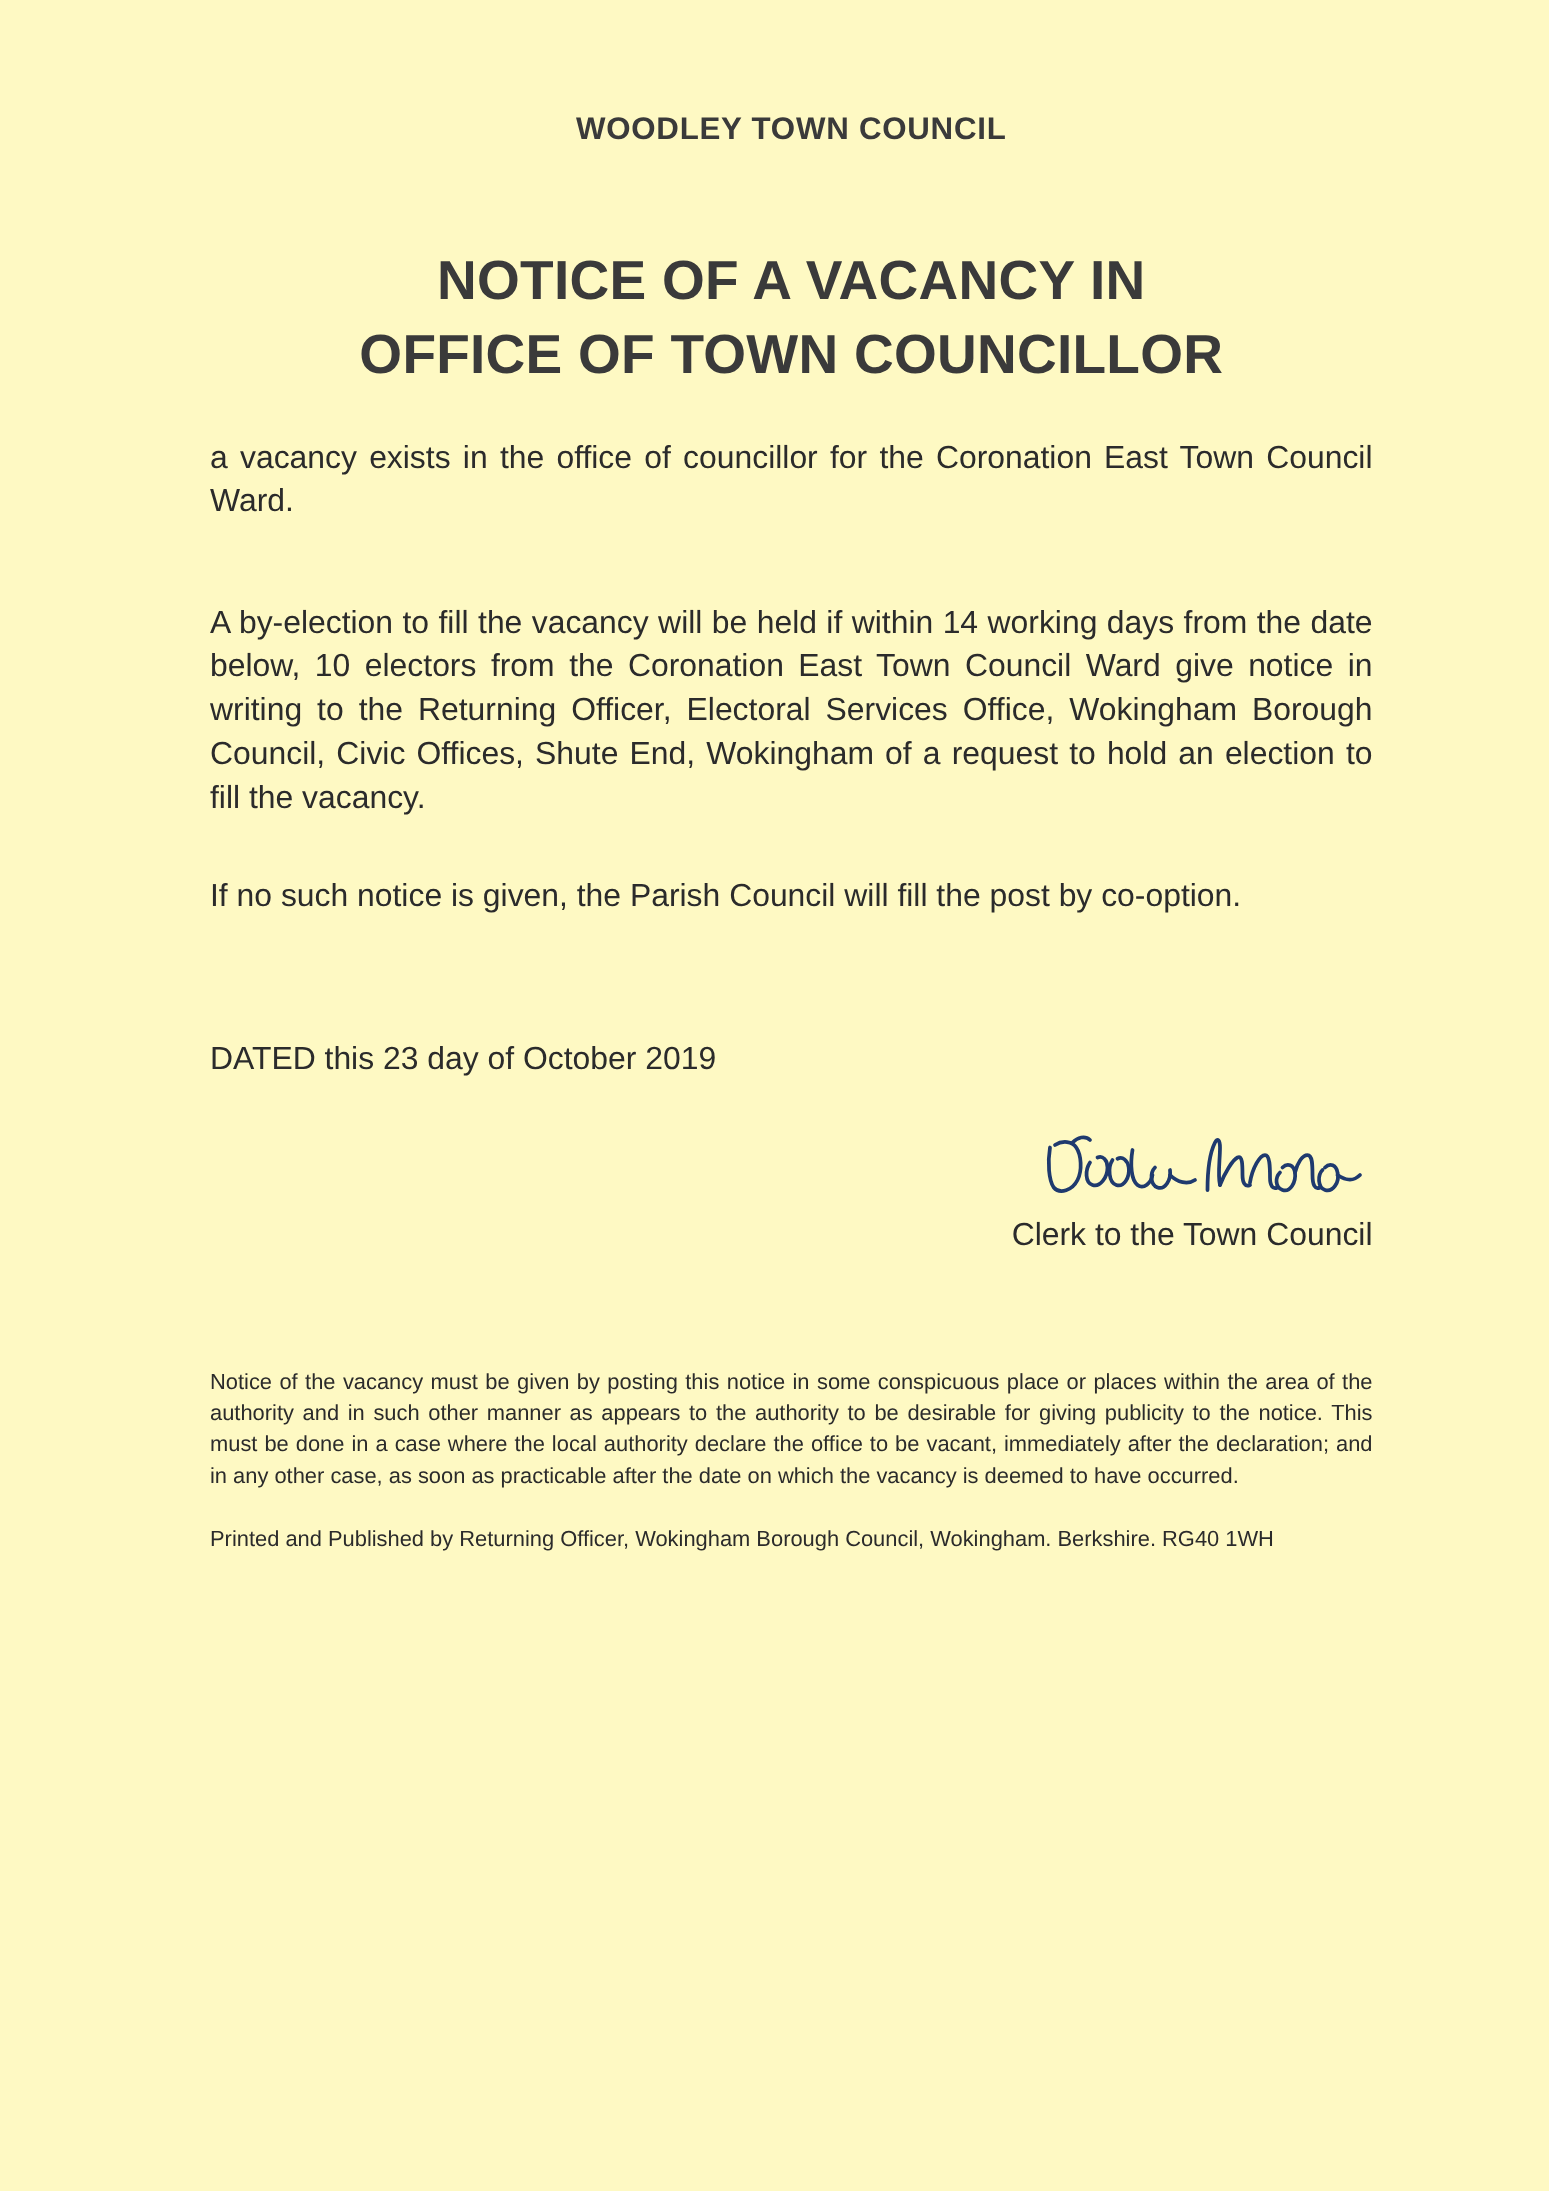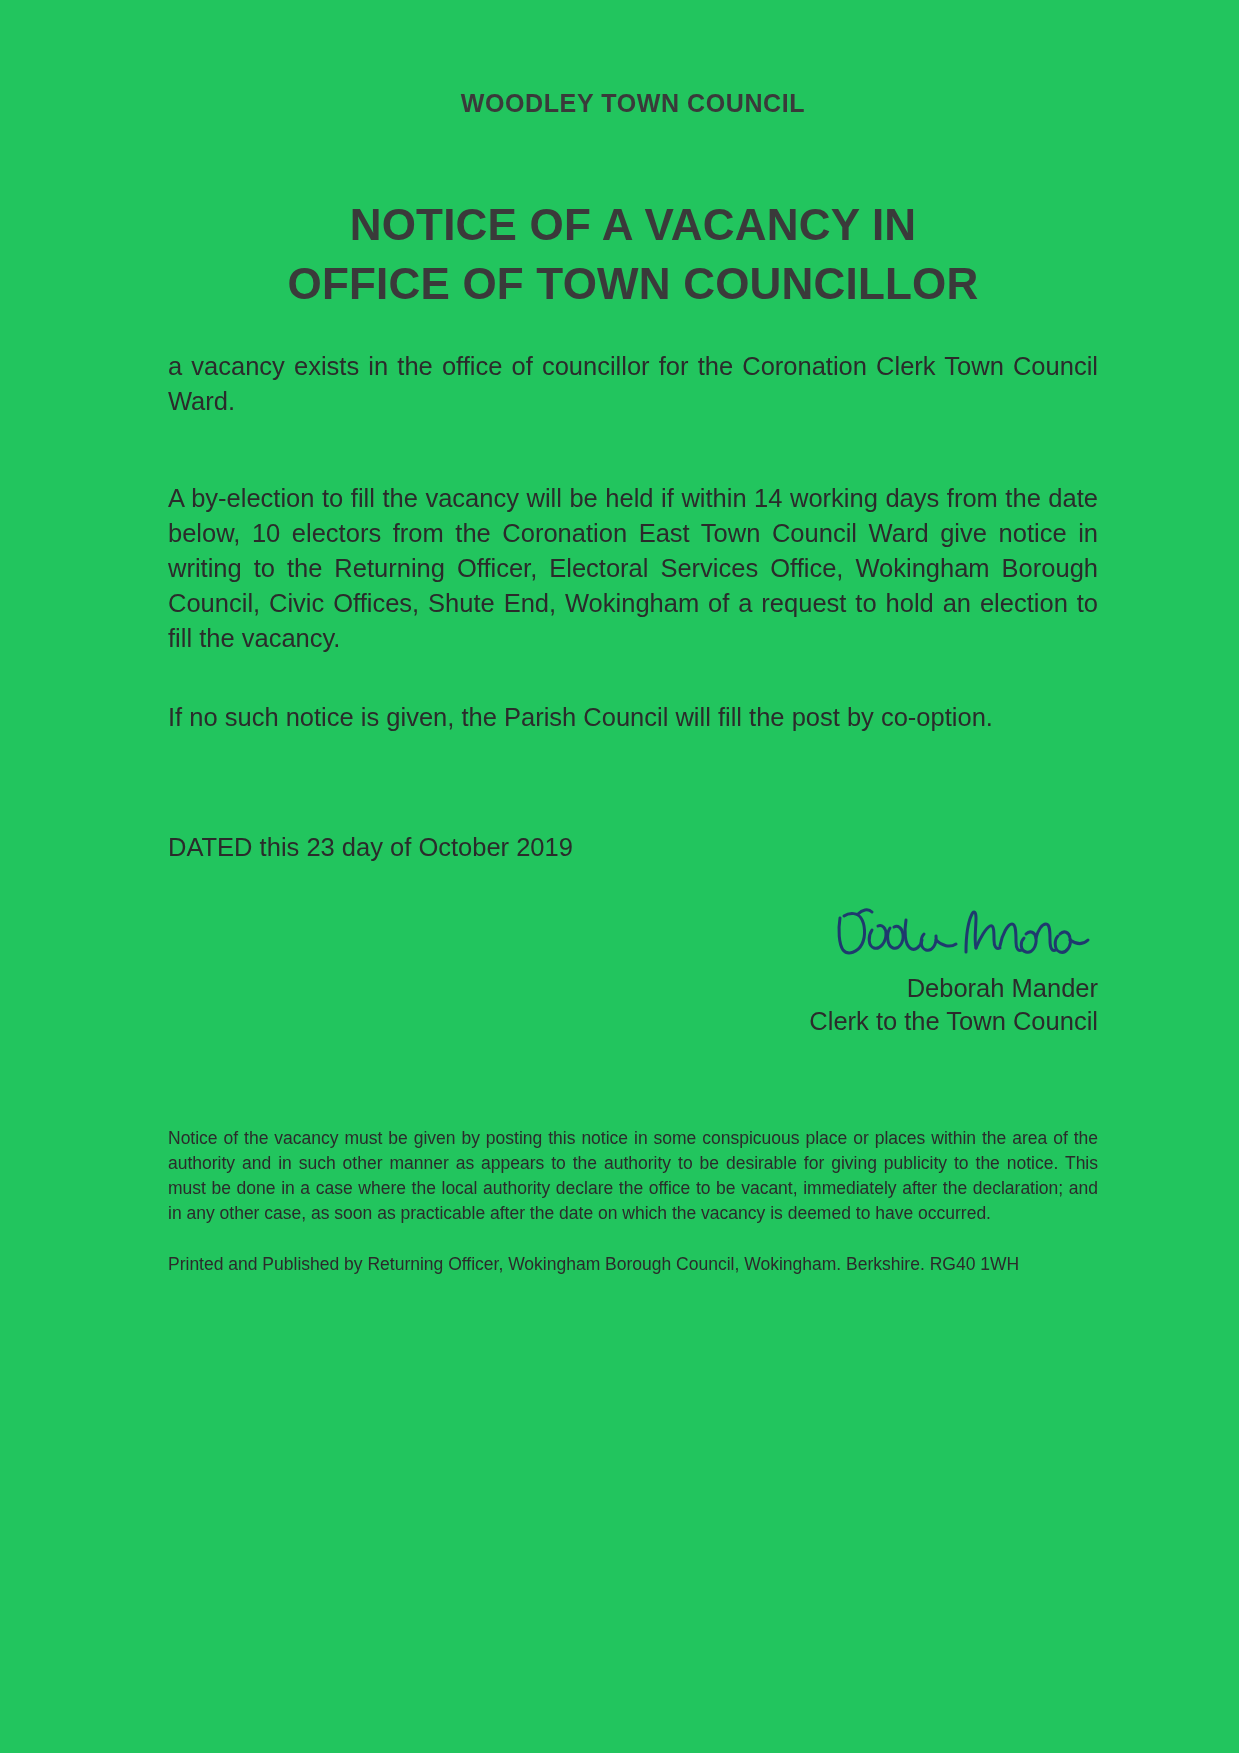--- a/index.html
+++ b/index.html
@@ -14,21 +14,21 @@
     color: #231f20;
     position: relative;
     overflow: hidden;
   }
   .page {
     position: absolute;
     top: 0;
     left: 0;
     width: 1239px;
     height: 1753px;
-    background: #22c55e;
+    background: #fef9c3;
   }
   .content {
     position: absolute;
     left: 168px;
     top: 0;
     width: 930px;
   }
 
   .org-title {
     text-align: center;
@@ -112,21 +112,21 @@
 
     <div class="org-title">WOODLEY TOWN COUNCIL</div>
 
     <div class="doc-title">
       <div>NOTICE OF A VACANCY IN</div>
       <div>OFFICE OF TOWN COUNCILLOR</div>
     </div>
 
 
 
-    <p class="body-text p2">a vacancy exists in the office of councillor for the Coronation Clerk Town Council Ward.</p>
+    <p class="body-text p2">a vacancy exists in the office of councillor for the Coronation East Town Council Ward.</p>
 
     <p class="body-text p3">A by-election to fill the vacancy will be held if within 14 working days from the date below, 10 electors from the Coronation East Town Council Ward give notice in writing to the Returning Officer, Electoral Services Office, Wokingham Borough Council, Civic Offices, Shute End, Wokingham of a request to hold an election to fill the vacancy.</p>
 
     <p class="body-text p4">If no such notice is given, the Parish Council will fill the post by co-option.</p>
 
     <p class="dated">DATED this 23 day of October 2019</p>
 
     <div class="sig-block">
       <svg class="signature" viewBox="0 0 260 66">
         <g fill="none" stroke="#1f3a6e" stroke-width="3" stroke-linecap="round" stroke-linejoin="round">
@@ -140,21 +140,20 @@
           <path d="M134 52 C134 36, 136 22, 140 14 C142 10, 144 12, 144 18 C144 28, 142 40, 144 48"></path>
           <path d="M144 48 C148 38, 154 28, 158 26 C162 24, 162 32, 162 40 C162 46, 164 50, 168 48"></path>
           <path d="M168 46 C170 34, 176 24, 180 24 C184 24, 184 34, 184 42 C184 48, 186 52, 190 50"></path>
           <path d="M192 38 C188 42, 188 50, 194 52 C200 54, 205 46, 204 38 C203 32, 198 30, 194 34"></path>
           <path d="M204 38 C206 30, 210 24, 214 24 C218 24, 218 32, 218 40 C218 48, 220 52, 224 50"></path>
           <path d="M226 36 C222 40, 222 50, 228 52 C234 54, 240 46, 238 38 C237 32, 232 30, 228 34"></path>
           <path d="M238 40 C244 44, 250 46, 256 40"></path>
         </g>
       </svg>
       <div class="sig-name">
-        <div>Deborah Mander</div>
         <div>Clerk to the Town Council</div>
       </div>
     </div>
 
     <p class="footnote fn1">Notice of the vacancy must be given by posting this notice in some conspicuous place or places within the area of the authority and in such other manner as appears to the authority to be desirable for giving publicity to the notice.  This must be done in a case where the local authority declare the office to be vacant, immediately after the declaration; and in any other case, as soon as practicable after the date on which the vacancy is deemed to have occurred.</p>
 
     <p class="footnote fn2">Printed and Published by Returning Officer, Wokingham Borough Council, Wokingham. Berkshire. RG40 1WH</p>
 
   </div>
 </div>

